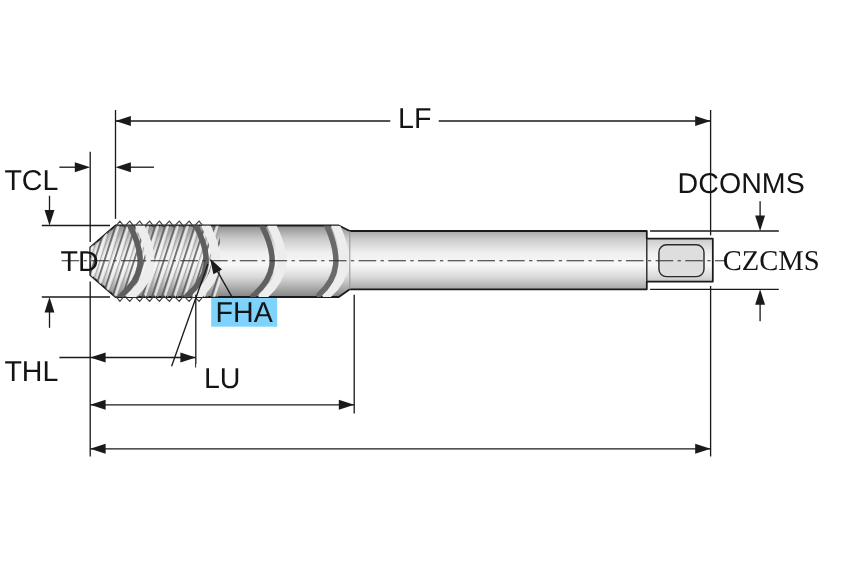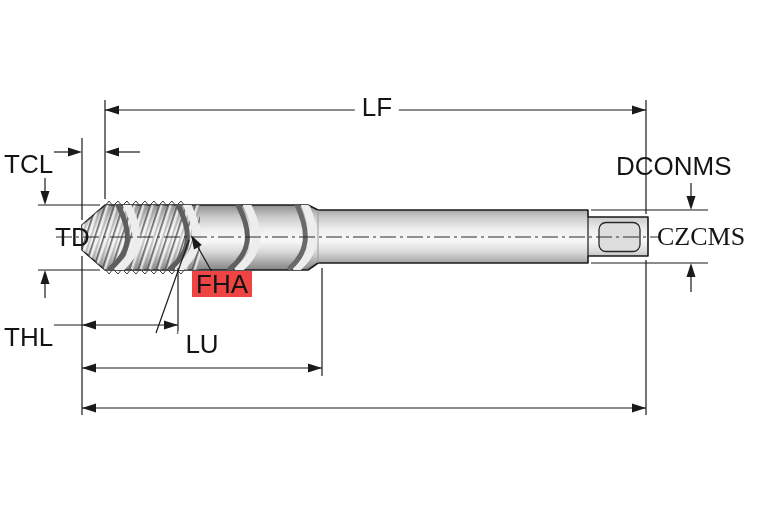--- a/index.html
+++ b/index.html
@@ -15,21 +15,21 @@
     position:absolute;
     font-size:26px;
     font-weight:400;
     color:#141414;
     white-space:nowrap;
     line-height:1;
     user-select:none;
   }
   .v-center{transform:translateY(-50%);}
   .centered{transform:translate(-50%,-50%);background:#ffffff;padding:0 7px;}
-  .on-white{background:#ef4444;padding:0 4px;}
+  .on-white{background:#7dd3fc;padding:0 4px;}
 </style>
 </head>
 <body>
 
 <div class="canvas">
 
   <svg class="draw" width="767" height="523" viewBox="0 0 767 523">
     <defs>
       <linearGradient id="cyl" x1="0" y1="0" x2="0" y2="1">
         <stop offset="0" stop-color="#8f8f8f"></stop>

